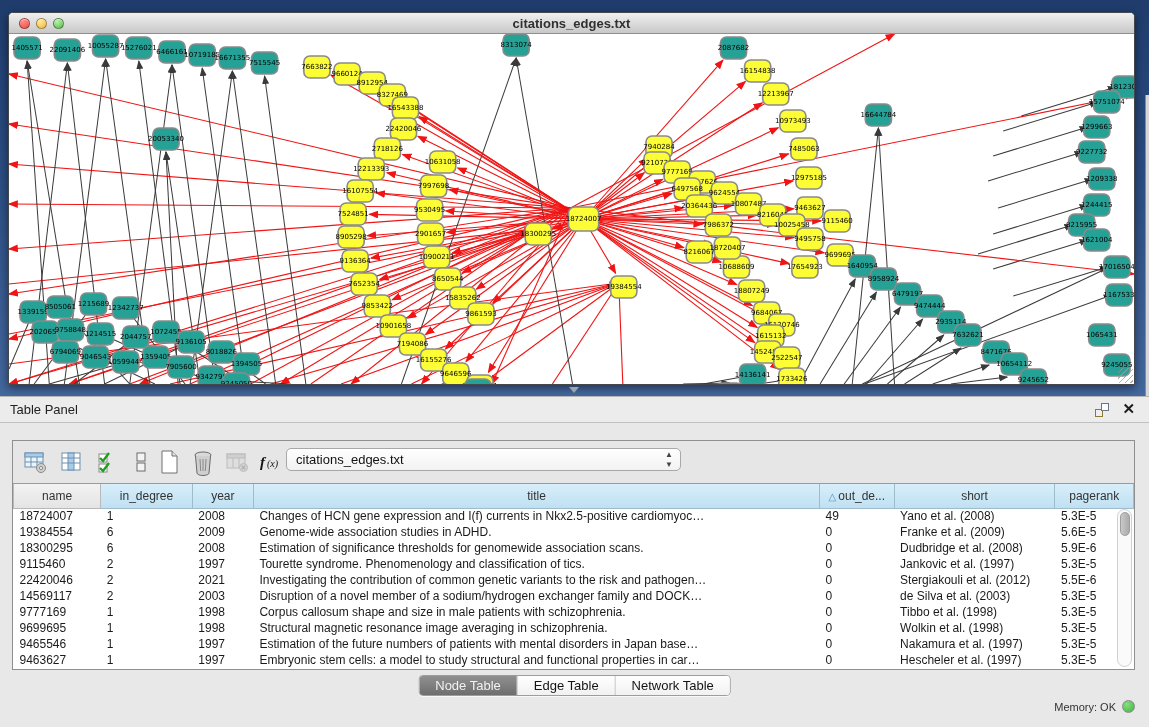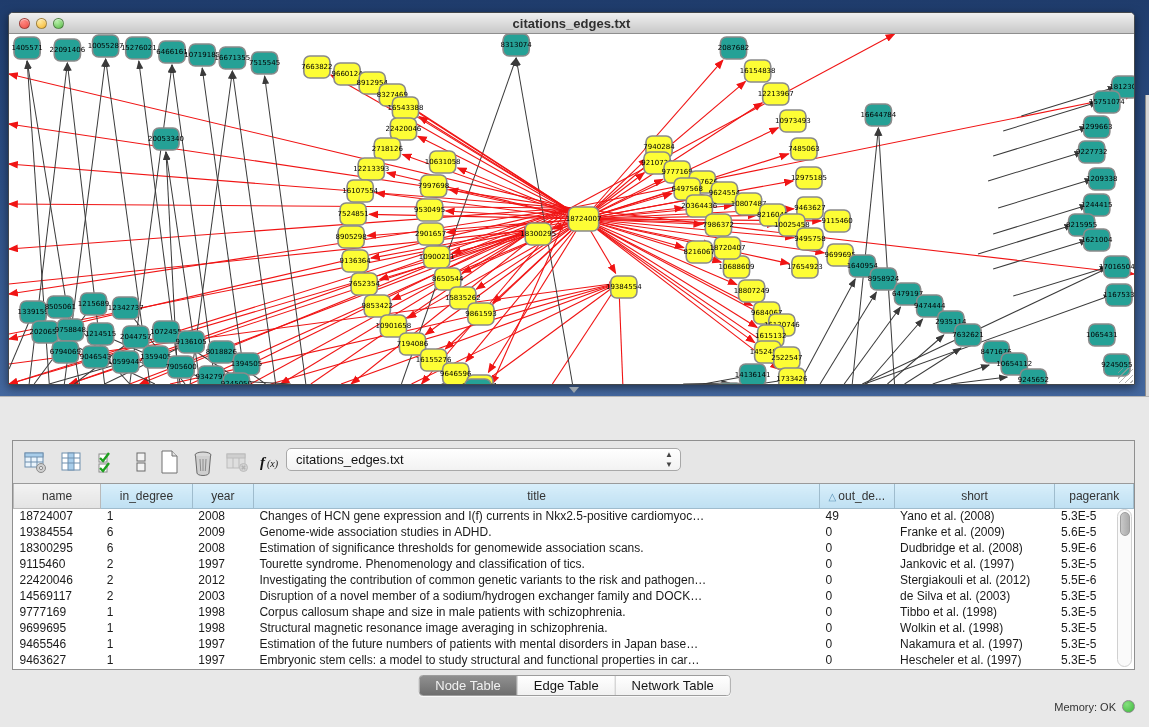--- a/index.html
+++ b/index.html
@@ -714,20 +714,28 @@
           </g>
       </svg>
       <div class="resize-grip"></div>
     </div>
   </div>
   <div class="right-sliver"></div>
   <div class="divider-grip"></div>
 </div>
 
 <div class="bottom-panel">
+  <div class="panel-header">
+    <div class="panel-title">Table Panel</div>
+    <div class="float-icon">
+        <div class="sq1"></div>
+        <div class="sq2"></div>
+      </div>
+    <div class="close-icon">✕</div>
+  </div>
 
   <div class="table-container">
     <div class="toolbar" id="toolbar">
         <div class="tb-icon" style="left: 8px;">
           <svg class="mini" width="24" height="24" viewBox="0 0 24 24">
             <rect x="2" y="3" width="18" height="14" fill="#eaf4fc" stroke="#6f8fae"></rect>
             <rect x="2" y="3" width="18" height="4" fill="#a8cdea" stroke="#6f8fae"></rect>
             <line x1="8" y1="7" x2="8" y2="17" stroke="#6f8fae"></line>
             <line x1="14" y1="7" x2="14" y2="17" stroke="#6f8fae"></line>
             <line x1="2" y1="12" x2="20" y2="12" stroke="#6f8fae"></line>
@@ -838,21 +846,21 @@
             <td style="max-width: 99px;">2</td>
             <td style="max-width: 66px;">1997</td>
             <td style="max-width: 497px;">Tourette syndrome. Phenomenology and classification of tics.</td>
             <td style="max-width: 78px;">0</td>
             <td style="max-width: 165px;">Jankovic et al. (1997)</td>
             <td style="max-width: 84px;">5.3E-5</td>
           </tr>
           <tr>
             <td style="max-width: 92px;">22420046</td>
             <td style="max-width: 99px;">2</td>
-            <td style="max-width: 66px;">2012</td>
+            <td style="max-width: 66px;">2021</td>
             <td style="max-width: 497px;">Investigating the contribution of common genetic variants to the risk and pathogen…</td>
             <td style="max-width: 78px;">0</td>
             <td style="max-width: 165px;">Stergiakouli et al. (2012)</td>
             <td style="max-width: 84px;">5.5E-6</td>
           </tr>
           <tr>
             <td style="max-width: 92px;">14569117</td>
             <td style="max-width: 99px;">2</td>
             <td style="max-width: 66px;">2003</td>
             <td style="max-width: 497px;">Disruption of a novel member of a sodium/hydrogen exchanger family and DOCK…</td>

